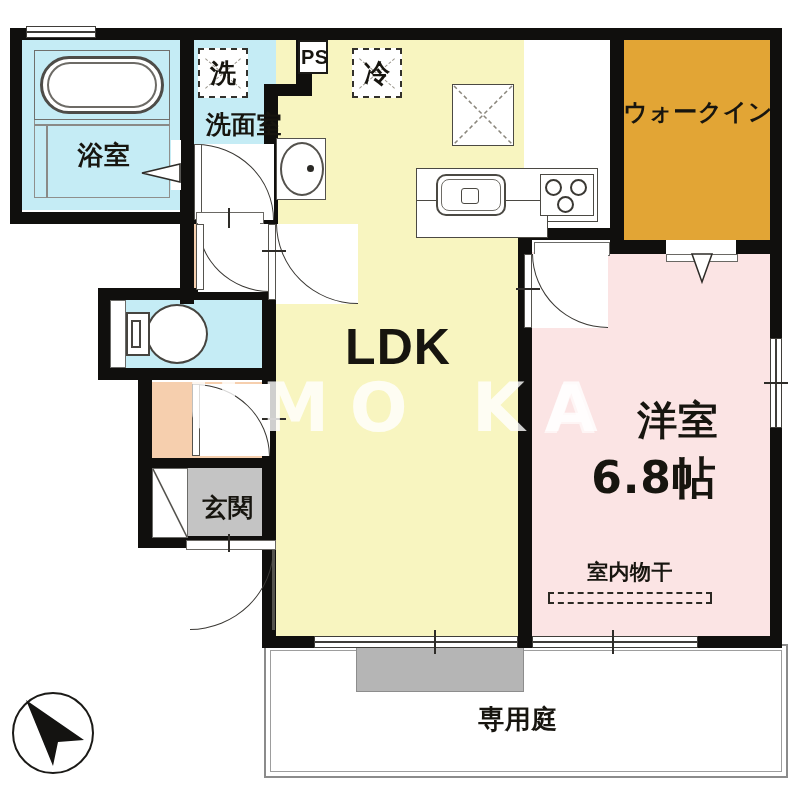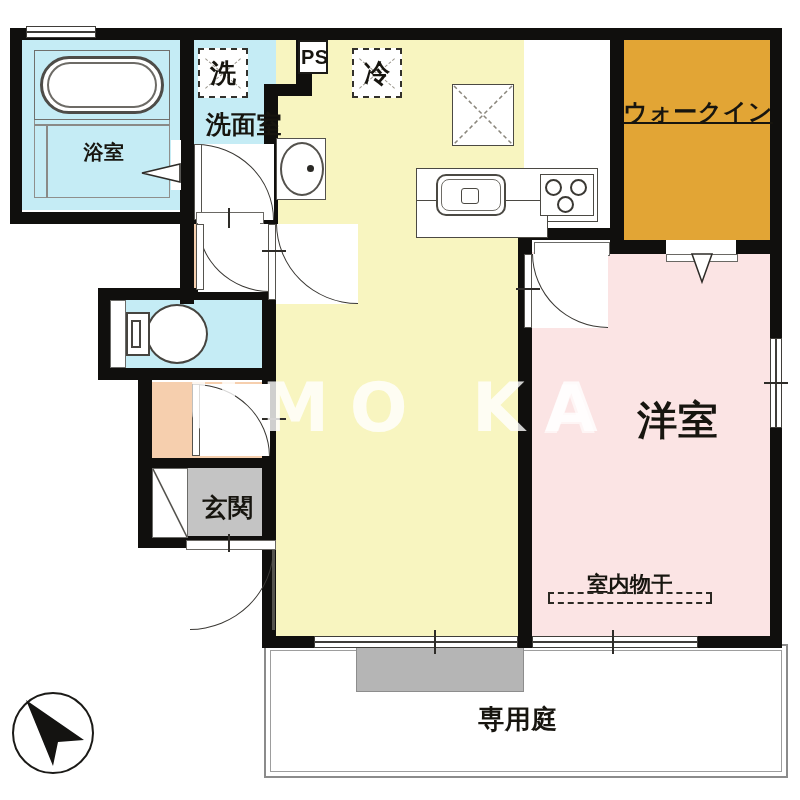--- a/index.html
+++ b/index.html
@@ -210,21 +210,21 @@
 
   <div class="wall" style="left:262px;top:636px;width:270px;height:12px;"></div>
   <div class="wall" style="left:518px;top:636px;width:264px;height:12px;"></div>
 
   <div class="thin" style="left:34px;top:50px;width:136px;height:148px;border:1.5px solid #8f8f8c;"></div>
   <div class="tub-outer" style="left:40px;top:56px;width:124px;height:58px;"></div>
   <div class="tub-inner" style="left:47px;top:62px;width:110px;height:46px;"></div>
   <div class="thin" style="left:34px;top:50px;width:136px;height:70px;border:1.5px solid #6f6f6c;"></div>
   <div class="winline" style="left:34px;top:124px;width:136px;height:1.5px;background:#8a8a87;"></div>
   <div class="winline" style="left:46px;top:124px;width:1.5px;height:74px;background:#8a8a87;"></div>
-  <div class="lbl ctr" style="left:104px;top:142px;font-size:20px;">浴室</div>
+  <div class="lbl ctr" style="left:104px;top:142px;font-size:26px;">浴室</div>
 
   <div class="win" style="left:26px;top:26px;width:70px;height:12px;"></div>
   <div class="winline" style="left:26px;top:31px;width:70px;height:2px;"></div>
 
   <div class="winline" style="left:171px;top:140px;width:10px;height:50px;background:#ffffff;"></div>
   <svg class="abs" style="left:140px;top:160px;width:44px;height:26px;" viewBox="0 0 44 26">
     <polygon points="2,13 40,4 40,22" fill="#ffffff" stroke="#2e2c28" stroke-width="1.6"></polygon>
   </svg>
 
   <div class="dashbox" style="left:198px;top:48px;width:50px;height:50px;">
@@ -302,43 +302,45 @@
   <div class="sinkbowl" style="left:436px;top:174px;width:70px;height:42px;"></div>
   <div class="sinkbowl2" style="left:441px;top:179px;width:60px;height:32px;"></div>
   <div class="faucet" style="left:461px;top:188px;width:18px;height:16px;"></div>
   <div class="stovebox" style="left:540px;top:174px;width:54px;height:42px;"></div>
   <div class="burner" style="left:545px;top:179px;width:17px;height:17px;"></div>
   <div class="burner" style="left:570px;top:179px;width:17px;height:17px;"></div>
   <div class="burner" style="left:557px;top:196px;width:17px;height:17px;"></div>
 
   <div class="thinw" style="left:534px;top:242px;width:76px;height:14px;"></div>
 
-  <div class="lbl ctr" style="left:698px;top:100px;font-size:24px;text-decoration:underline;">ウォークイン</div>
+  <div class="lbl ctr" style="left:698px;top:100px;font-size:24px;">ウォークイン</div>
 
   <div class="winline" style="left:666px;top:240px;width:70px;height:14px;background:#ffffff;"></div>
   <div class="winline" style="left:666px;top:254px;width:70px;height:6px;background:#ffffff;border:1.2px solid #6a6864;"></div>
   <svg class="abs" style="left:690px;top:252px;width:24px;height:32px;" viewBox="0 0 24 32">
     <polygon points="2,2 22,2 12,30" fill="#ffffff" stroke="#2e2c28" stroke-width="1.5"></polygon>
   </svg>
 
   <div class="lbl ctr" style="left:678px;top:400px;font-size:40px;">洋室</div>
+  <div class="lbl ctr" style="left:654px;top:456px;font-size:44px;font-family:'DejaVu Sans',sans-serif;">6.8帖</div>
 
   <div class="swing" style="left:532px;top:254px;width:76px;height:74px;">
     <div class="arc" style="left:0;top:-76px;width:152px;height:150px;"></div>
   </div>
   <div class="leafv" style="left:524px;top:254px;width:8px;height:74px;"></div>
   <div class="winline" style="left:516px;top:288px;width:24px;height:2px;background:#2e2c28;"></div>
 
   <div class="win" style="left:770px;top:338px;width:12px;height:90px;"></div>
   <div class="winline" style="left:775px;top:338px;width:2px;height:90px;"></div>
   <div class="winline" style="left:764px;top:382px;width:24px;height:2px;background:#2e2c28;"></div>
 
-  <div class="lbl ctr" style="left:630px;top:574px;font-size:21px;">室内物干</div>
+  <div class="lbl ctr" style="left:630px;top:562px;font-size:21px;">室内物干</div>
   <div class="laundrybar" style="left:548px;top:592px;width:164px;height:12px;"></div>
 
+  <div class="lbl ctr" style="left:398px;top:322px;font-size:50px;font-family:'Liberation Sans',sans-serif;">LDK</div>
 
   <div class="win" style="left:314px;top:636px;width:204px;height:12px;"></div>
   <div class="winline" style="left:314px;top:641px;width:204px;height:2px;"></div>
   <div class="winline" style="left:434px;top:630px;width:2px;height:24px;background:#2e2c28;"></div>
   <div class="win" style="left:532px;top:636px;width:166px;height:12px;"></div>
   <div class="winline" style="left:532px;top:641px;width:166px;height:2px;"></div>
   <div class="winline" style="left:612px;top:630px;width:2px;height:24px;background:#2e2c28;"></div>
 
   <div class="wm" style="left:186px;top:368px;font-size:68px;">UMO KA</div>
   <div class="wm" style="left:544px;top:372px;font-size:66px;color:rgba(255,255,255,0.62);">A</div>

